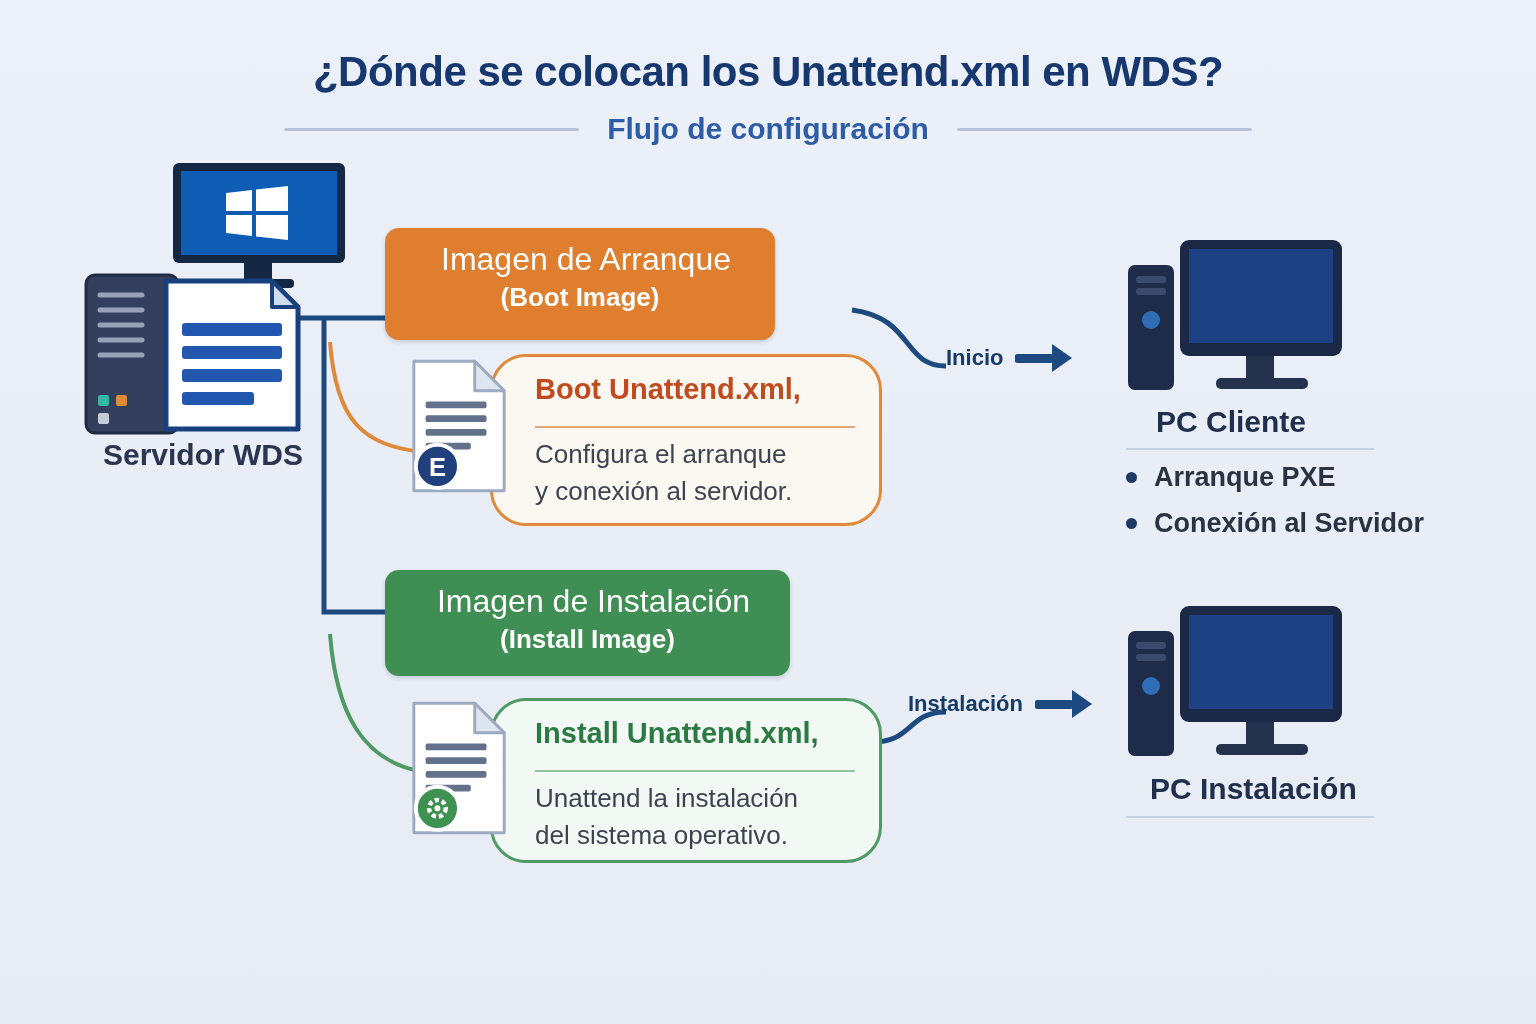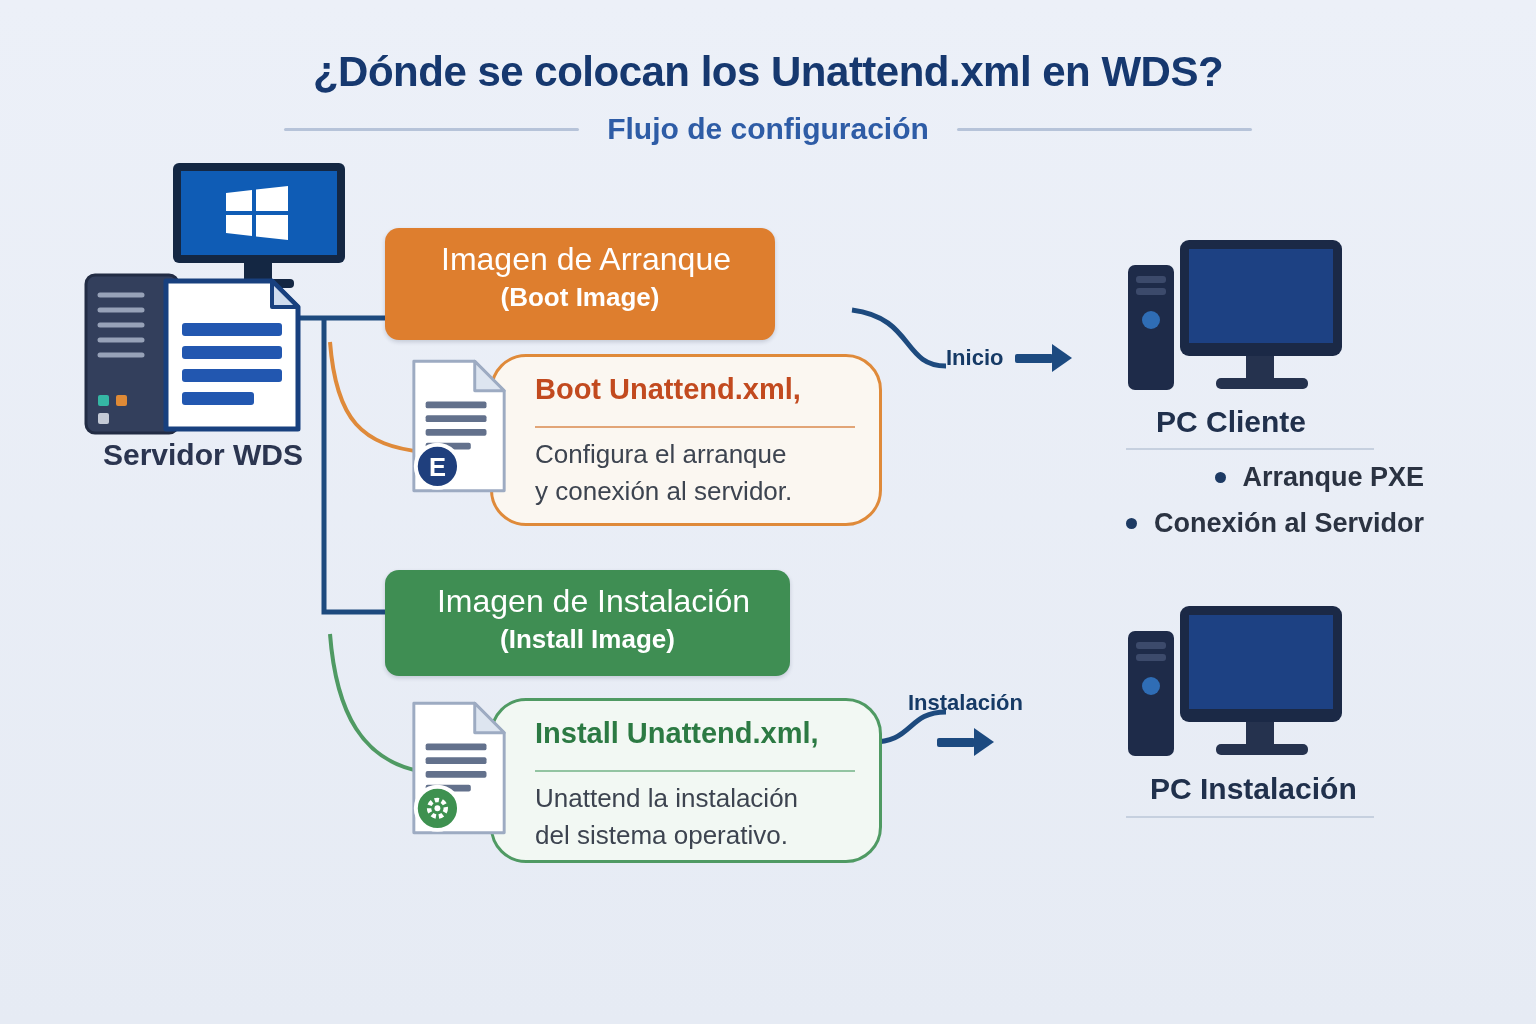--- a/index.html
+++ b/index.html
@@ -41,41 +41,41 @@
   .heading-boot    { color:#c24a1f; border-bottom:2px solid #e2a577; }
   .heading-install { color:#2c7a43; border-bottom:2px solid #93c4a2; }
   .body-line { font-size:26px; font-weight:400; color:#3d4450; line-height:1.42; }
 
   .doc-icon { position:absolute; z-index:3; }
   .doc-boot    { left:406px; top:358px; }
   .doc-install { left:406px; top:700px; }
 
   .flow { position:absolute; z-index:2; display:flex; align-items:center; gap:12px; }
   .flow-boot    { left:946px; top:344px; }
-  .flow-install { left:908px; top:690px;flex-direction:column; }
+  .flow-install { left:908px; top:690px; }
   .flow .flow-label { font-size:22px; font-weight:800; color:#163a66; }
   .flow-arrow { display:flex; align-items:center; }
   .arrow-bar  { width:38px; height:9px; background:#1c4a80; border-radius:2px; }
   .arrow-head { width:0; height:0; border-left:20px solid #1c4a80;
                 border-top:14px solid transparent; border-bottom:14px solid transparent;
                 margin-left:-1px; }
 
   .pc-icon-client  { left:1128px; top:240px; }
   .pc-icon-install { left:1128px; top:606px; }
 
   .pc-label { position:absolute; z-index:2; font-size:30px; font-weight:800; color:#20304c; }
   .pc-label-client  { left:1156px; top:405px; }
   .pc-label-install { left:1150px; top:772px; }
 
   .divider { position:absolute; z-index:2; height:2px; background:#c6d0df; width:248px; left:1126px; }
   .divider-client  { top:448px; }
   .divider-install { top:816px; }
 
   .bullets { position:absolute; z-index:2; display:flex; flex-direction:column; gap:15px; left:1126px; }
-  .bullets-client  { top:462px;align-items:flex-end; }
+  .bullets-client  { top:462px; }
   .bullets-install { top:840px; }
   .bullet-row { display:flex; align-items:center; gap:17px; }
   .dot { width:11px; height:11px; border-radius:50%; background:#1d3a63; flex:0 0 auto; }
   .bullet-text { font-size:27px; font-weight:600; color:#2b3342; }
 </style>
 </head>
 <body>
 
 <div id="canvas">
 

